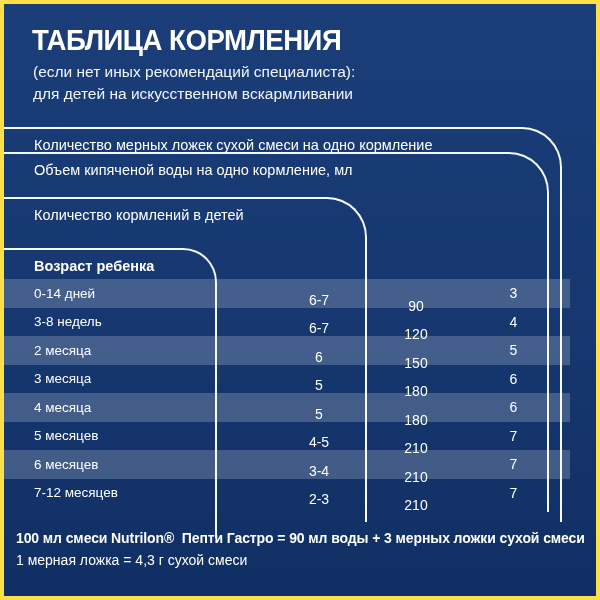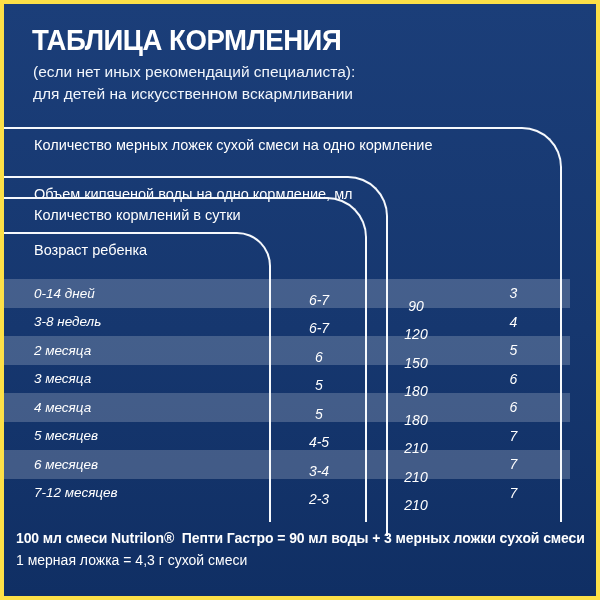--- a/index.html
+++ b/index.html
@@ -20,28 +20,28 @@
     position:absolute;left:29px;top:57px;
     font-size:15.5px;line-height:22px;color:#f2f6fc;white-space:nowrap;
   }
   
   .bracket{
     position:absolute;left:0;
     border-top:2px solid #f6f9fd;border-right:2px solid #f6f9fd;
     border-top-right-radius:40px;z-index:2;box-sizing:border-box;
   }
   .b-scoops  {top:123px;width:558px;height:395px;}
-  .b-water   {top:172px;width:384px;height:360px;}
+  .b-water   {top:148px;width:545px;height:360px;}
   .b-feedings{top:193px;width:363px;height:325px;}
-  .b-age     {top:228px;width:267px;height:290px;border-top-right-radius:34px;}
+  .b-age     {top:244px;width:213px;height:290px;border-top-right-radius:34px;font-weight:bold;}
   .blabel{
     display:block;padding:8px 0 0 30px;
     font-size:14.5px;color:#ffffff;white-space:nowrap;
   }
-  .rows{position:absolute;left:0;top:275px;width:566px;z-index:1;font-style:italic;}
+  .rows{position:absolute;left:0;top:275px;width:566px;z-index:1;}
   .row{display:flex;align-items:center;height:28.5px;color:#ffffff;font-size:13.5px;}
   .row:nth-child(odd){background:rgba(255,255,255,0.2);}
   .c-age{width:267px;padding-left:30px;box-sizing:border-box;text-align:left;}
   .c-feedings{width:96px;text-align:center;font-size:14px;margin-top:13px;}
   .c-water{width:98px;text-align:center;font-size:14px;margin-top:25px;}
   .c-scoops{width:97px;text-align:center;font-size:14px;}
   .footer{
     position:absolute;left:12px;top:523px;color:#ffffff;
     font-size:14px;line-height:22px;z-index:3;
   }
@@ -60,21 +60,21 @@
       <div>для детей на искусственном вскармливании</div>
     </div>
 
     <div class="bracket b-scoops">
       <span class="blabel">Количество мерных ложек сухой смеси на одно кормление</span>
     </div>
     <div class="bracket b-water">
       <span class="blabel">Объем кипяченой воды на одно кормление, мл</span>
     </div>
     <div class="bracket b-feedings">
-      <span class="blabel">Количество кормлений в сутки</span>
+      <span class="blabel">Количество кормлений в детей</span>
     </div>
     <div class="bracket b-age">
       <span class="blabel">Возраст ребенка</span>
     </div>
 
     <div class="rows">
       <div class="row">
         <span class="c-age">0-14 дней</span>
         <span class="c-feedings">6-7</span>
         <span class="c-water">90</span>

